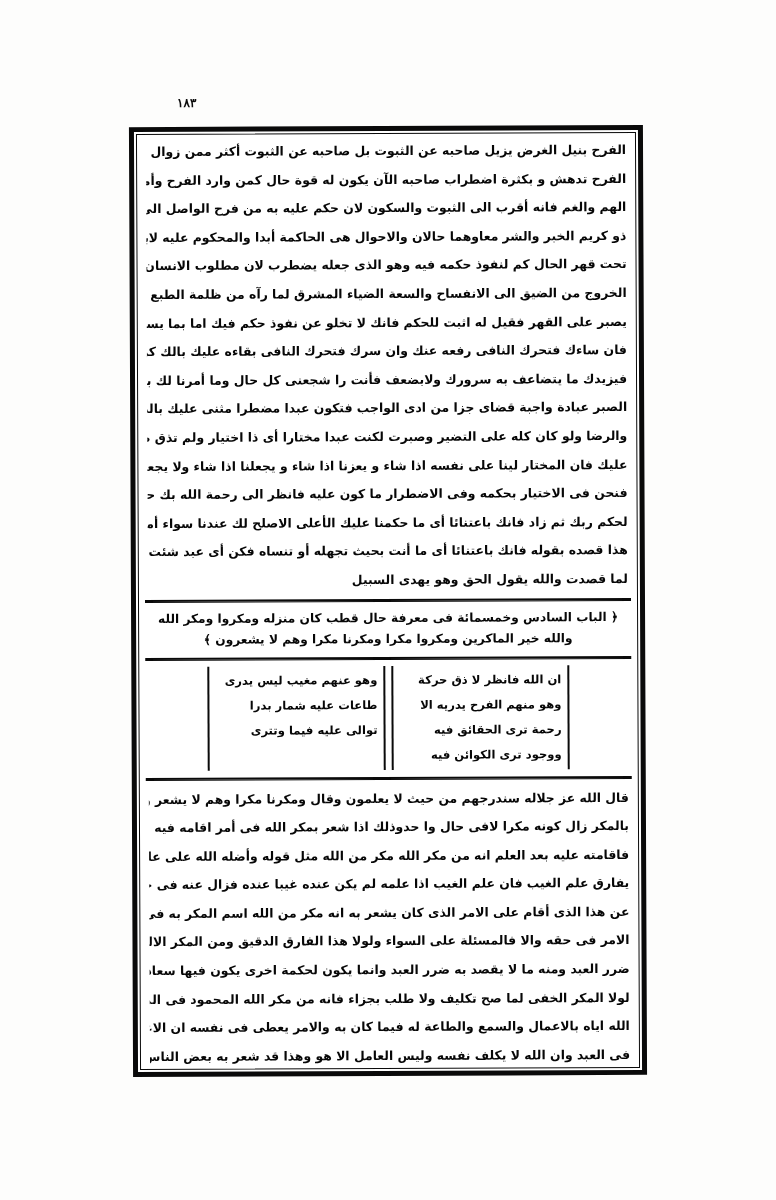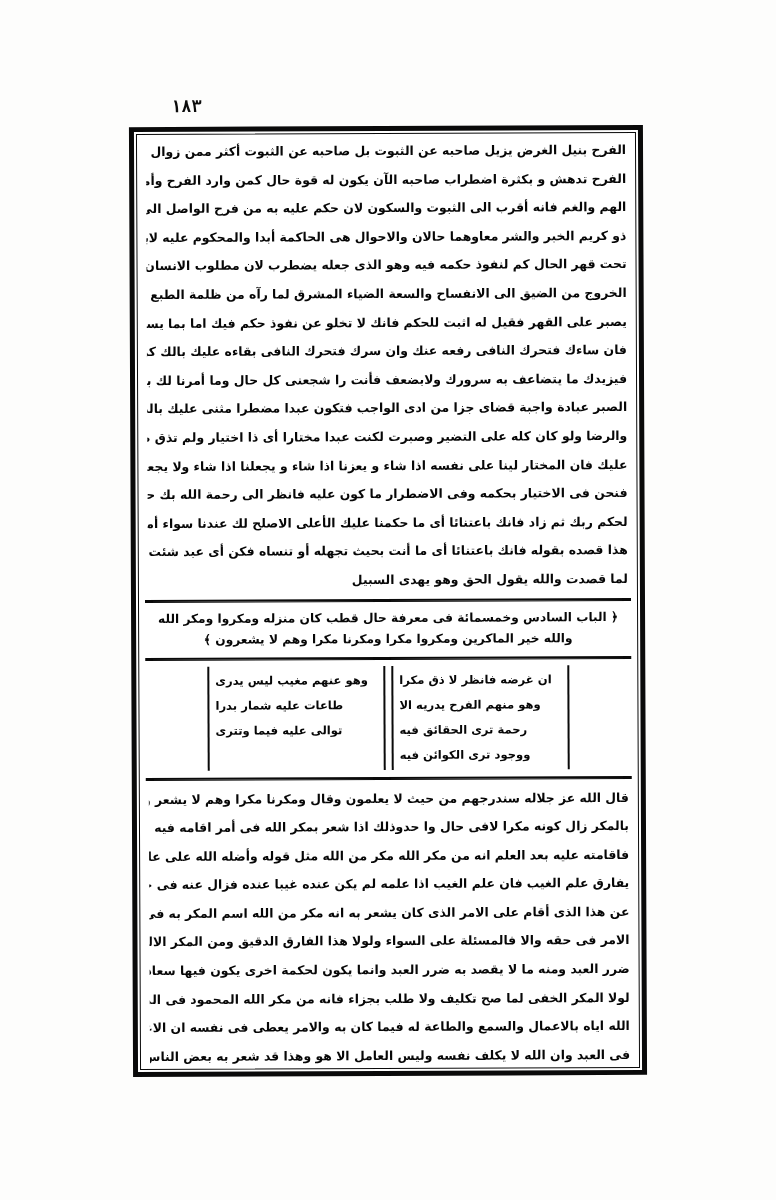--- a/index.html
+++ b/index.html
@@ -20,28 +20,28 @@
   
   #page-sheet {
     position: absolute;
     inset: 0;
     background: #fdfdfc;
   }
 
   
   #folio {
     position: absolute;
-    left: 171px;
+    left: 177px;
     top: 96px;
-    font-size: 17px;
+    font-size: 12px;
     font-weight: 700;
     color: #0b0b0b;
     letter-spacing: 0.5px;
     direction: rtl;
-    font-family: Liberation Mono, monospace;
+    font-family: Liberation Serif, serif;
     transform: rotate(-0.5deg);
   }
 
   
   #frame {
     position: absolute;
     left: 131px;
     top: 126px;
     width: 514px;
     height: 950px;
@@ -156,21 +156,21 @@
     border-right: 2.2px solid #0a0a0a;
     margin-right: 3px;
   }
   .verse-line {
     display: block;
     font-size: 11.6px;
     line-height: 25px;
     font-weight: 700;
     color: #070707;
     white-space: nowrap;
-    text-align: left;
+    text-align: right;
     letter-spacing: -0.2px;
     direction: rtl;
     unicode-bidi: isolate;
     overflow: hidden;
   }
 
   
   .grow { flex: 1 1 auto; }
 </style>
 </head>
@@ -207,21 +207,21 @@
       <div id="chapter-heading">
         <span class="hline">﴿ الباب السادس وخمسمائة فى معرفة حال قطب كان منزله ومكروا ومكر الله</span>
         <span class="hline">والله خير الماكرين ومكروا مكرا ومكرنا مكرا وهم لا يشعرون ﴾</span>
       </div>
 
       <div class="rule-double"></div>
 
       <div id="verse-table">
         <div class="verse-margin"></div>
         <div class="verse-col col-right">
-          <span class="verse-line">ان غرضه فانظر لا ذق مكرا</span>
+          <span class="verse-line">ان الله فانظر لا ذق حركة</span>
           <span class="verse-line">وهو منهم الفرح يدريه الا</span>
           <span class="verse-line">رحمة ترى الحقائق فيه</span>
           <span class="verse-line">ووجود ترى الكوائن فيه</span>
         </div>
         <div class="verse-col col-left">
           <span class="verse-line">وهو عنهم مغيب ليس يدرى</span>
           <span class="verse-line">طاعات عليه شمار بدرا</span>
           <span class="verse-line">توالى عليه فيما وتترى</span>
         </div>
         <div class="verse-margin"></div>

